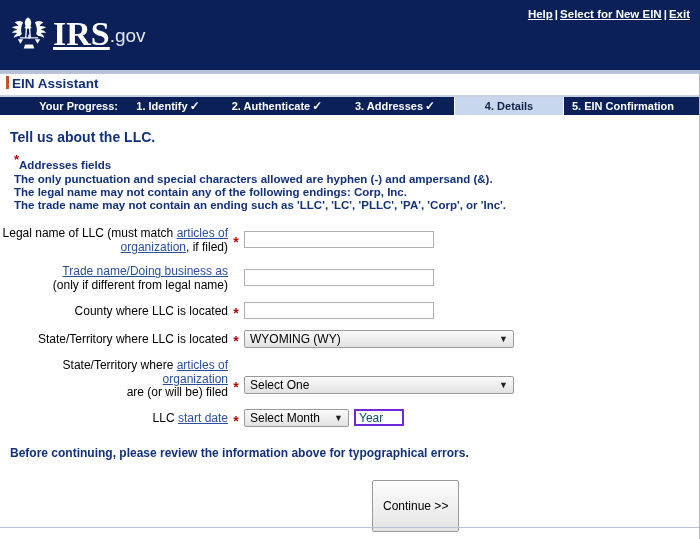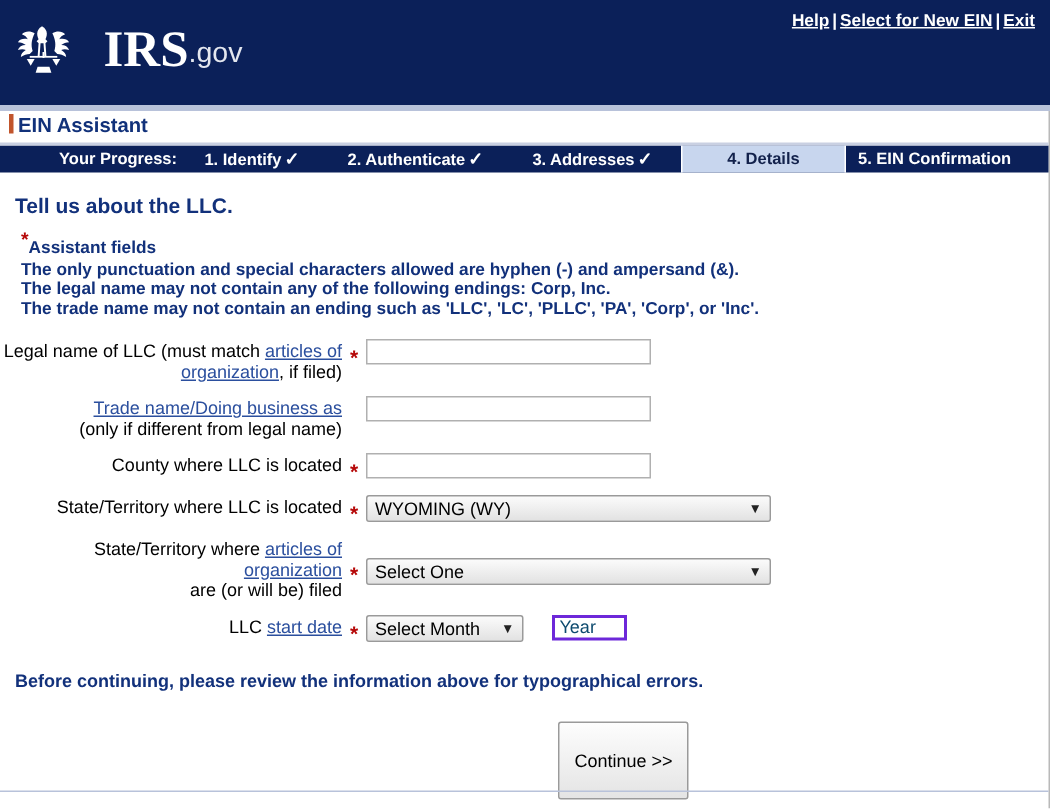--- a/index.html
+++ b/index.html
@@ -33,22 +33,23 @@
   .irs-seal {
     width: 42px;
     height: 42px;
   }
   .irs-word {
     color: #ffffff;
     font-family: "Liberation Serif", serif;
     font-size: 34px;
     font-weight: bold;
     letter-spacing: 0px;
-    margin-left: 19px;
+    margin-left: 3px;
     line-height: 34px;
+    text-decoration: underline;
   }
   .irs-gov {
     color: #e4e7ef;
     font-family: "Liberation Sans", sans-serif;
     font-size: 19px;
     font-weight: normal;
     line-height: 34px;
     position: relative;
     top: 2px;
   }
@@ -181,21 +182,21 @@
     position: relative;
     top: 1px;
   }
 
   
   .form {
     margin-top: 14px;
   }
   .frow {
     display: flex;
-    align-items: flex-start;
+    align-items: center;
     margin-bottom: 9px;
   }
   .flabel {
     width: 228px;
     text-align: right;
     font-size: 12px;
     color: #000000;
     line-height: 13.5px;
     padding-top: 2px;
   }
@@ -255,21 +256,21 @@
     position: absolute;
     right: 5px;
     top: 0;
     font-size: 9px;
     line-height: 17px;
     color: #222;
   }
   .dateline {
     display: flex;
     align-items: flex-start;
-    gap: 19px;
+    gap: 5px;
   }
 
   .before-note {
     color: #12317b;
     font-weight: bold;
     font-size: 12px;
     margin: 18px 0 0 10px;
   }
   .btn-row {
     margin-top: 20px;
@@ -353,21 +354,21 @@
     <div class="prog-step s5">
       <span>5. EIN Confirmation</span>
     </div>
   </div>
 
   <div class="main">
 
     <h1 class="tell">Tell us about the LLC.</h1>
 
     <div class="notes">
-      <div class="req-line"><span class="star">*</span><span>Assistant fields</span></div>
+      <div class="req-line"><span class="star">*</span><span>Addresses fields</span></div>
       <div>The only punctuation and special characters allowed are hyphen (-) and ampersand (&amp;).</div>
       <div>The legal name may not contain any of the following endings: Corp, Inc.</div>
       <div>The trade name may not contain an ending such as 'LLC', 'LC', 'PLLC', 'PA', 'Corp', or 'Inc'.</div>
     </div>
 
     <div class="form">
 
       <div class="frow">
         <div class="flabel">
           <span>Legal name of LLC (must match </span><a href="#">articles of organization</a><span>, if filed)</span>

